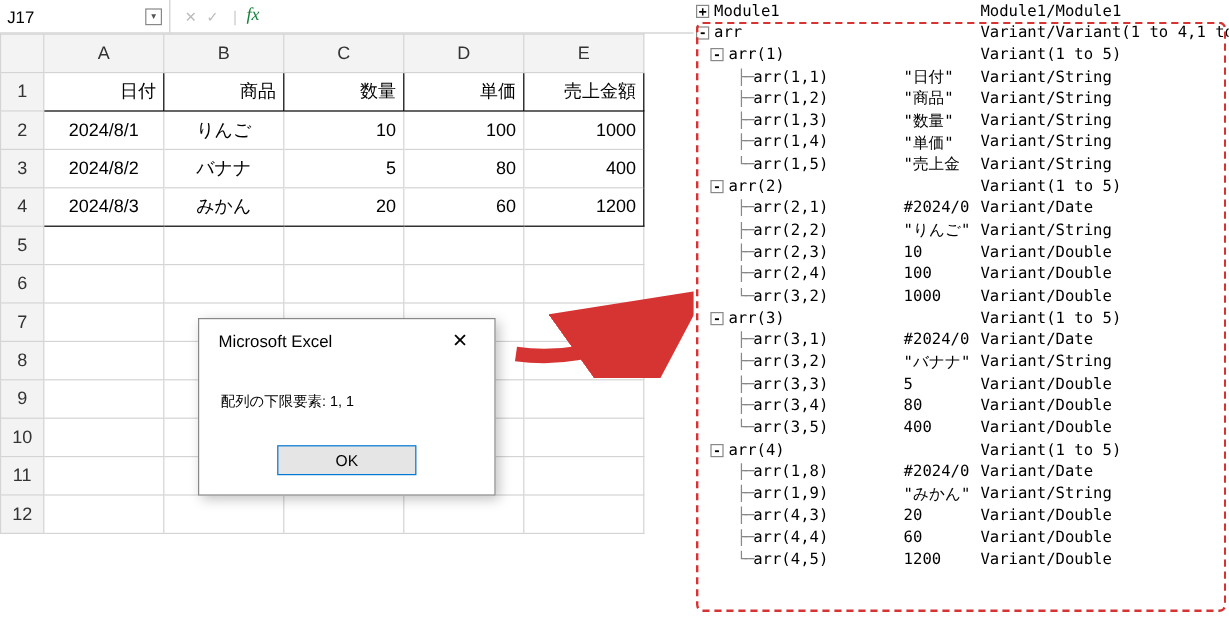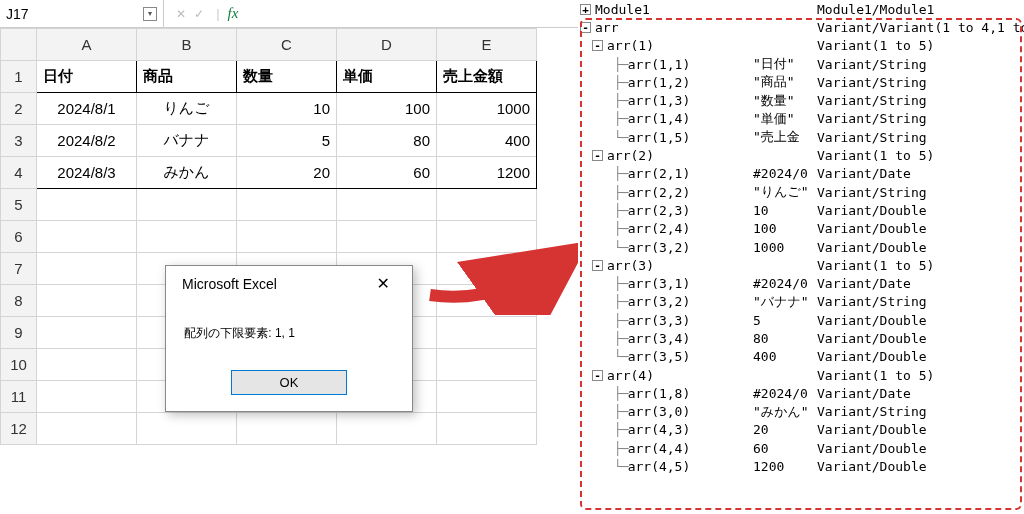--- a/index.html
+++ b/index.html
@@ -1,35 +1,35 @@
 <!DOCTYPE html>
 <html><head>
 <meta charset="utf-8">
 <style>
   * { box-sizing: border-box; margin: 0; padding: 0; }
   body { font-family: "Meiryo", "MS PGothic", sans-serif; font-size: 13px; background: #fff; width: 1024px; height: 514px; overflow: hidden; position: relative; }
   
   
   .namebox-row { display: flex; align-items: center; height: 28px; border-bottom: 1px solid #ccc; background: #fff; }
-  .namebox { width: 164px; display: flex; align-items: center; border-right: 1px solid #ccc; height: 100%; padding: 0 6px; }
+  .namebox { width: 142px; display: flex; align-items: center; border-right: 1px solid #ccc; height: 100%; padding: 0 6px; }
   .namebox-text { flex: 1; font-size: 14px; font-family: Arial, sans-serif; }
   .namebox-dd { width: 14px; height: 14px; border: 1px solid #888; display: flex; align-items: center; justify-content: center; font-size: 8px; color: #555; }
   .fx-area { display: flex; align-items: center; height: 100%; padding-left: 8px; }
   .fx-icon { font-style: italic; font-family: "Times New Roman", serif; font-size: 15px; color: #15803d; margin-right: 8px; }
   .fx-sep { color: #ccc; margin: 0 8px; }
   .fx-tick { color: #bbb; font-size: 12px; margin: 0 4px; }
   
   
   .sheet-area { position: absolute; top: 28px; left: 0; width: 578px; }
   .grid { border-collapse: collapse; table-layout: fixed; }
   .grid td, .grid th { border: 1px solid #d4d4d4; height: 32px; padding: 0 6px; font-size: 15px; background: #fff; }
   .corner { width: 36px; background: #f3f3f3 !important; border: 1px solid #ccc; }
   .colhead { background: #f3f3f3 !important; text-align: center; font-weight: normal; color: #333; font-family: Arial, sans-serif; }
   .rowhead { width: 36px; background: #f3f3f3 !important; text-align: center; font-weight: normal; color: #333; font-family: Arial, sans-serif; }
-  .hdr { font-weight: bold; text-align: left; border: 1px solid #000 !important; }
+  .hdr { font-weight: normal; text-align: right; border: 1px solid #000 !important; }
   .cell-date { text-align: center; border-left: 1px solid #000 !important; border-right: 1px dotted #444 !important; border-bottom: 1px dotted #444 !important; font-family: Arial, sans-serif;}
   .cell-item { text-align: center; border-right: 1px dotted #444 !important; border-bottom: 1px dotted #444 !important; }
   .cell-num { text-align: right; border-right: 1px dotted #444 !important; border-bottom: 1px dotted #444 !important; font-family: Arial, sans-serif;}
   .cell-last { text-align: right; border-bottom: 1px dotted #444 !important; border-right: 1px solid #000 !important; font-family: Arial, sans-serif;}
   .last-row td.cell-date, .last-row td.cell-item, .last-row td.cell-num, .last-row td.cell-last { border-bottom: 1px solid #000 !important; }
   .wA { width: 100px; } .wB { width: 100px; } .wC { width: 100px; } .wD { width: 100px; } .wE { width: 100px; }
 
   
   .dialog { position: absolute; left: 165px; top: 265px; width: 248px; background: #fff; border: 1px solid #888; box-shadow: 3px 3px 10px rgba(0,0,0,0.25); }
   .dlg-title { display: flex; justify-content: space-between; align-items: center; padding: 8px 16px; font-size: 14px; }
@@ -397,21 +397,21 @@
           <span class="tree-branch">├─ </span>
           <span>arr(1,8)</span>
         </div>
         <div class="watch-val">#2024/0</div>
         <div class="watch-type">Variant/Date</div>
       </div>
       <div class="watch-row">
         <div class="watch-tree">
           <span class="ind2"></span>
           <span class="tree-branch">├─ </span>
-          <span>arr(3,0)</span>
+          <span>arr(1,9)</span>
         </div>
         <div class="watch-val">"みかん"</div>
         <div class="watch-type">Variant/String</div>
       </div>
       <div class="watch-row">
         <div class="watch-tree">
           <span class="ind2"></span>
           <span class="tree-branch">├─ </span>
           <span>arr(4,3)</span>
         </div>

